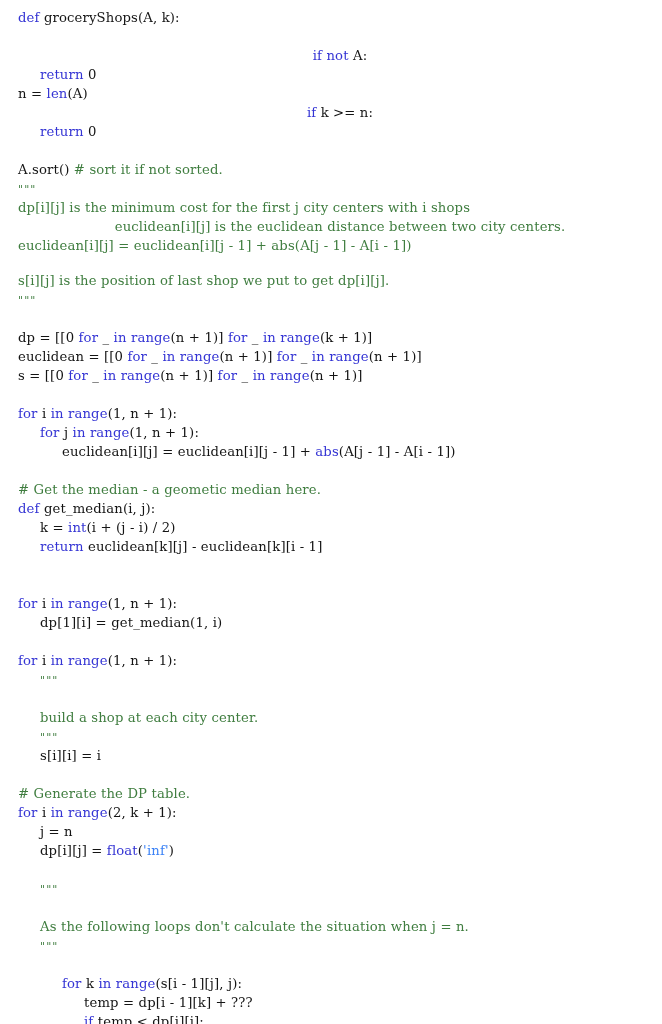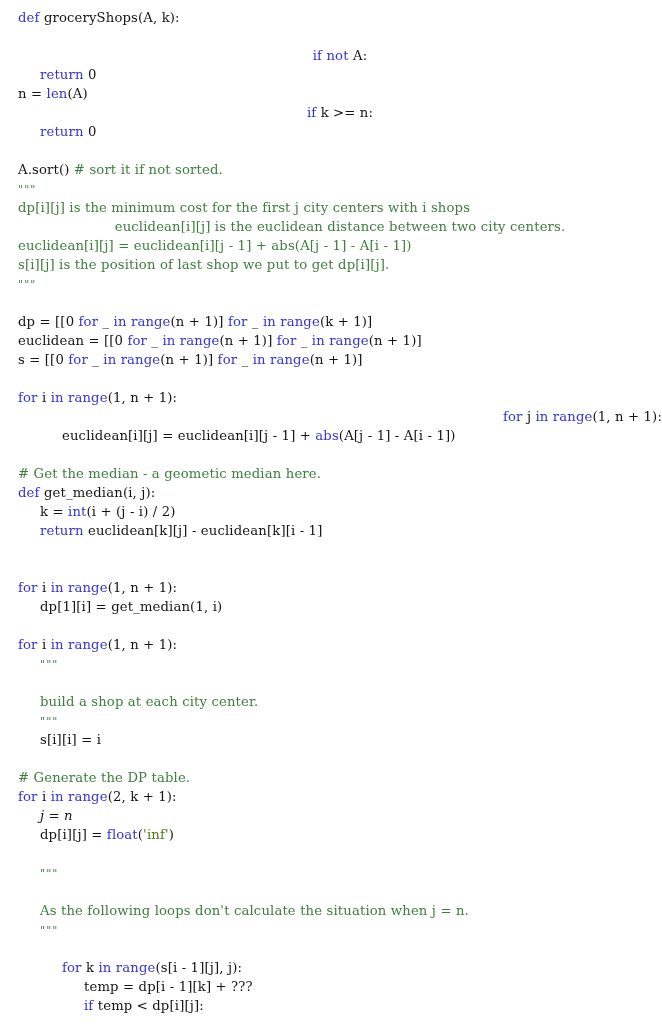--- a/index.html
+++ b/index.html
@@ -27,21 +27,21 @@
     font-size: 13.2px;
     white-space: pre;
     padding-left: 18px;
     color: #141414;
     letter-spacing: 0.15px;
   }
   .line.blank { color: transparent; }
   
   .kw   { color: #3434d4; }   
   .cm   { color: #3f7d3f; }   
-  .str  { color: #4d7c0f; }   
+  .str  { color: #3b82f6; }   
   .pl   { color: #141414; }   
   
   .tq {
     color: #3f7d3f;
     font-family: "DejaVu Serif", "Liberation Serif", serif;
     font-style: italic;
     font-size: 11px;
     letter-spacing: 1.1px;
   }
 </style>
@@ -55,50 +55,50 @@
     <div class="line" style="padding-left: 40px;"><span class="kw">return</span><span class="pl"> 0</span></div>
     <div class="line" style="padding-left: 18px;"><span class="pl">n = </span><span class="kw">len</span><span class="pl">(A)</span></div>
     <div class="line" style="padding-left: 18px; text-align: center;"><span class="kw">if</span><span class="pl"> k &gt;= n:</span></div>
     <div class="line" style="padding-left: 40px;"><span class="kw">return</span><span class="pl"> 0</span></div>
     <div class="line blank" style="padding-left: 18px;">&nbsp;</div>
     <div class="line" style="padding-left: 18px;"><span class="pl">A.sort() </span><span class="cm"># sort it if not sorted.</span></div>
     <div class="line" style="padding-left: 18px;"><span class="tq">"""</span></div>
     <div class="line" style="padding-left: 18px;"><span class="cm">dp[i][j] is the minimum cost for the first j city centers with i shops</span></div>
     <div class="line" style="padding-left: 18px; text-align: center;"><span class="cm">euclidean[i][j] is the euclidean distance between two city centers.</span></div>
     <div class="line" style="padding-left: 18px;"><span class="cm">euclidean[i][j] = euclidean[i][j - 1] + abs(A[j - 1] - A[i - 1])</span></div>
-    <div class="line" style="padding-left: 18px;"><span class="cm">s[i][j] is the position of last shop we put to get dp[i][j].</span></div>
+    <div class="line" style="padding-left: 18px; margin-top: 16px;"><span class="cm">s[i][j] is the position of last shop we put to get dp[i][j].</span></div>
     <div class="line" style="padding-left: 18px;"><span class="tq">"""</span></div>
     <div class="line blank" style="padding-left: 18px;">&nbsp;</div>
     <div class="line" style="padding-left: 18px;"><span class="pl">dp = [[0 </span><span class="kw">for</span><span class="pl"> _ </span><span class="kw">in</span><span class="pl"> </span><span class="kw">range</span><span class="pl">(n + 1)] </span><span class="kw">for</span><span class="pl"> _ </span><span class="kw">in</span><span class="pl"> </span><span class="kw">range</span><span class="pl">(k + 1)]</span></div>
     <div class="line" style="padding-left: 18px;"><span class="pl">euclidean = [[0 </span><span class="kw">for</span><span class="pl"> _ </span><span class="kw">in</span><span class="pl"> </span><span class="kw">range</span><span class="pl">(n + 1)] </span><span class="kw">for</span><span class="pl"> _ </span><span class="kw">in</span><span class="pl"> </span><span class="kw">range</span><span class="pl">(n + 1)]</span></div>
     <div class="line" style="padding-left: 18px;"><span class="pl">s = [[0 </span><span class="kw">for</span><span class="pl"> _ </span><span class="kw">in</span><span class="pl"> </span><span class="kw">range</span><span class="pl">(n + 1)] </span><span class="kw">for</span><span class="pl"> _ </span><span class="kw">in</span><span class="pl"> </span><span class="kw">range</span><span class="pl">(n + 1)]</span></div>
     <div class="line blank" style="padding-left: 18px;">&nbsp;</div>
     <div class="line" style="padding-left: 18px;"><span class="kw">for</span><span class="pl"> i </span><span class="kw">in</span><span class="pl"> </span><span class="kw">range</span><span class="pl">(1, n + 1):</span></div>
-    <div class="line" style="padding-left: 40px; text-align: right;"><span class="kw">for</span><span class="pl"> j </span><span class="kw">in</span><span class="pl"> </span><span class="kw">range</span><span class="pl">(1, n + 1):</span></div>
+    <div class="line" style="padding-left: 40px;"><span class="kw">for</span><span class="pl"> j </span><span class="kw">in</span><span class="pl"> </span><span class="kw">range</span><span class="pl">(1, n + 1):</span></div>
     <div class="line" style="padding-left: 62px;"><span class="pl">euclidean[i][j] = euclidean[i][j - 1] + </span><span class="kw">abs</span><span class="pl">(A[j - 1] - A[i - 1])</span></div>
     <div class="line blank" style="padding-left: 18px;">&nbsp;</div>
     <div class="line" style="padding-left: 18px;"><span class="cm"># Get the median - a geometic median here.</span></div>
     <div class="line" style="padding-left: 18px;"><span class="kw">def</span><span class="pl"> get_median(i, j):</span></div>
     <div class="line" style="padding-left: 40px;"><span class="pl">k = </span><span class="kw">int</span><span class="pl">(i + (j - i) / 2)</span></div>
     <div class="line" style="padding-left: 40px;"><span class="kw">return</span><span class="pl"> euclidean[k][j] - euclidean[k][i - 1]</span></div>
     <div class="line blank" style="padding-left: 18px;">&nbsp;</div>
     <div class="line blank" style="padding-left: 18px;">&nbsp;</div>
     <div class="line" style="padding-left: 18px;"><span class="kw">for</span><span class="pl"> i </span><span class="kw">in</span><span class="pl"> </span><span class="kw">range</span><span class="pl">(1, n + 1):</span></div>
     <div class="line" style="padding-left: 40px;"><span class="pl">dp[1][i] = get_median(1, i)</span></div>
     <div class="line blank" style="padding-left: 18px;">&nbsp;</div>
     <div class="line" style="padding-left: 18px;"><span class="kw">for</span><span class="pl"> i </span><span class="kw">in</span><span class="pl"> </span><span class="kw">range</span><span class="pl">(1, n + 1):</span></div>
     <div class="line" style="padding-left: 40px;"><span class="tq">"""</span></div>
     <div class="line blank" style="padding-left: 40px;">&nbsp;</div>
     <div class="line" style="padding-left: 40px;"><span class="cm">build a shop at each city center.</span></div>
     <div class="line" style="padding-left: 40px;"><span class="tq">"""</span></div>
     <div class="line" style="padding-left: 40px;"><span class="pl">s[i][i] = i</span></div>
     <div class="line blank" style="padding-left: 18px;">&nbsp;</div>
     <div class="line" style="padding-left: 18px;"><span class="cm"># Generate the DP table.</span></div>
     <div class="line" style="padding-left: 18px;"><span class="kw">for</span><span class="pl"> i </span><span class="kw">in</span><span class="pl"> </span><span class="kw">range</span><span class="pl">(2, k + 1):</span></div>
-    <div class="line" style="padding-left: 40px; font-style: italic;"><span class="pl">j = n</span></div>
+    <div class="line" style="padding-left: 40px;"><span class="pl">j = n</span></div>
     <div class="line" style="padding-left: 40px;"><span class="pl">dp[i][j] = </span><span class="kw">float</span><span class="pl">(</span><span class="str">'inf'</span><span class="pl">)</span></div>
     <div class="line blank" style="padding-left: 40px;">&nbsp;</div>
     <div class="line" style="padding-left: 40px;"><span class="tq">"""</span></div>
     <div class="line blank" style="padding-left: 40px;">&nbsp;</div>
     <div class="line" style="padding-left: 40px;"><span class="cm">As the following loops don't calculate the situation when j = n.</span></div>
     <div class="line" style="padding-left: 40px;"><span class="tq">"""</span></div>
     <div class="line blank" style="padding-left: 40px;">&nbsp;</div>
     <div class="line" style="padding-left: 62px;"><span class="kw">for</span><span class="pl"> k </span><span class="kw">in</span><span class="pl"> </span><span class="kw">range</span><span class="pl">(s[i - 1][j], j):</span></div>
     <div class="line" style="padding-left: 84px;"><span class="pl">temp = dp[i - 1][k] + ???</span></div>
     <div class="line" style="padding-left: 84px;"><span class="kw">if</span><span class="pl"> temp &lt; dp[i][j]:</span></div>

